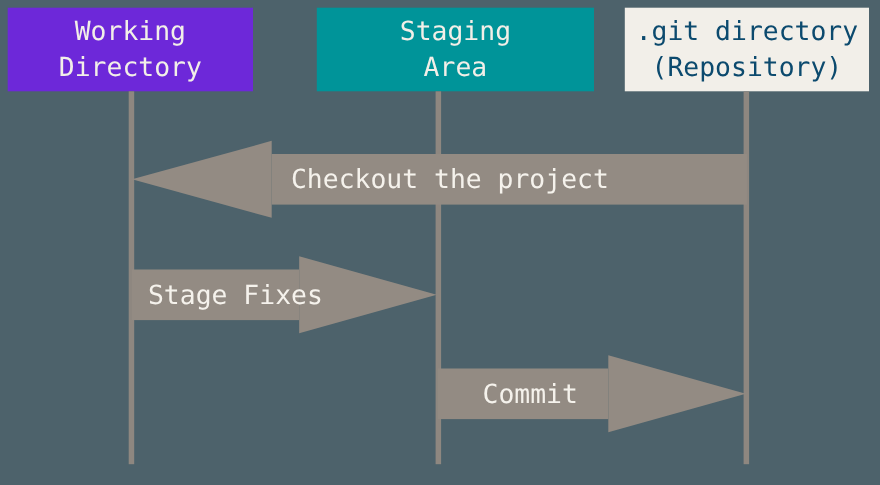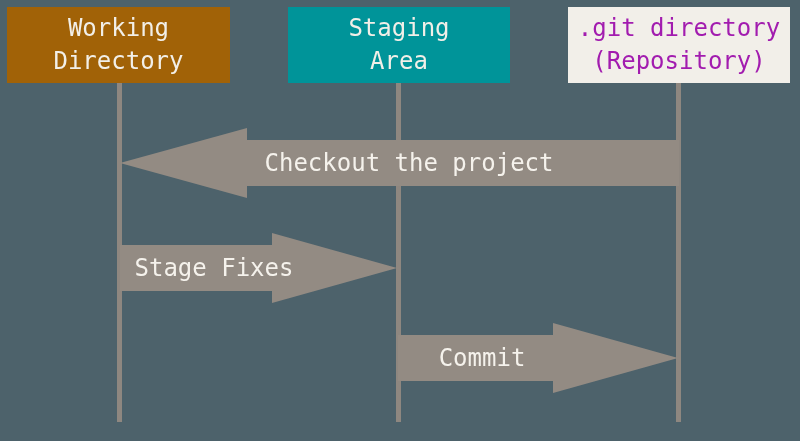--- a/index.html
+++ b/index.html
@@ -25,23 +25,23 @@
     align-items: center;
     justify-content: center;
     text-align: center;
     box-sizing: border-box;
   }
   .box-label {
     white-space: pre-line;
     font-size: 24px;
     line-height: 33px;
   }
-  .box-wd      { left: 7px;   width: 223px; background: #a16207; color: #f2efe8; }
-  .box-staging { left: 288px; width: 222px; background: #009499; color: #f2efe8; text-align: center; }
-  .box-git     { left: 568px; width: 222px; background: #f2efe9; color: #a21caf; }
+  .box-wd      { left: 7px;   width: 223px; background: #6d28d9; color: #f2efe8; }
+  .box-staging { left: 288px; width: 252px; background: #009499; color: #f2efe8; text-align: center; }
+  .box-git     { left: 568px; width: 222px; background: #f2efe9; color: #0c4a6e; }
 
   
   .lifeline {
     position: absolute;
     top: 83px;
     height: 339px;
     width: 5px;
     background: #8e8780;
   }
   .lifeline-wd      { left: 117px; }

